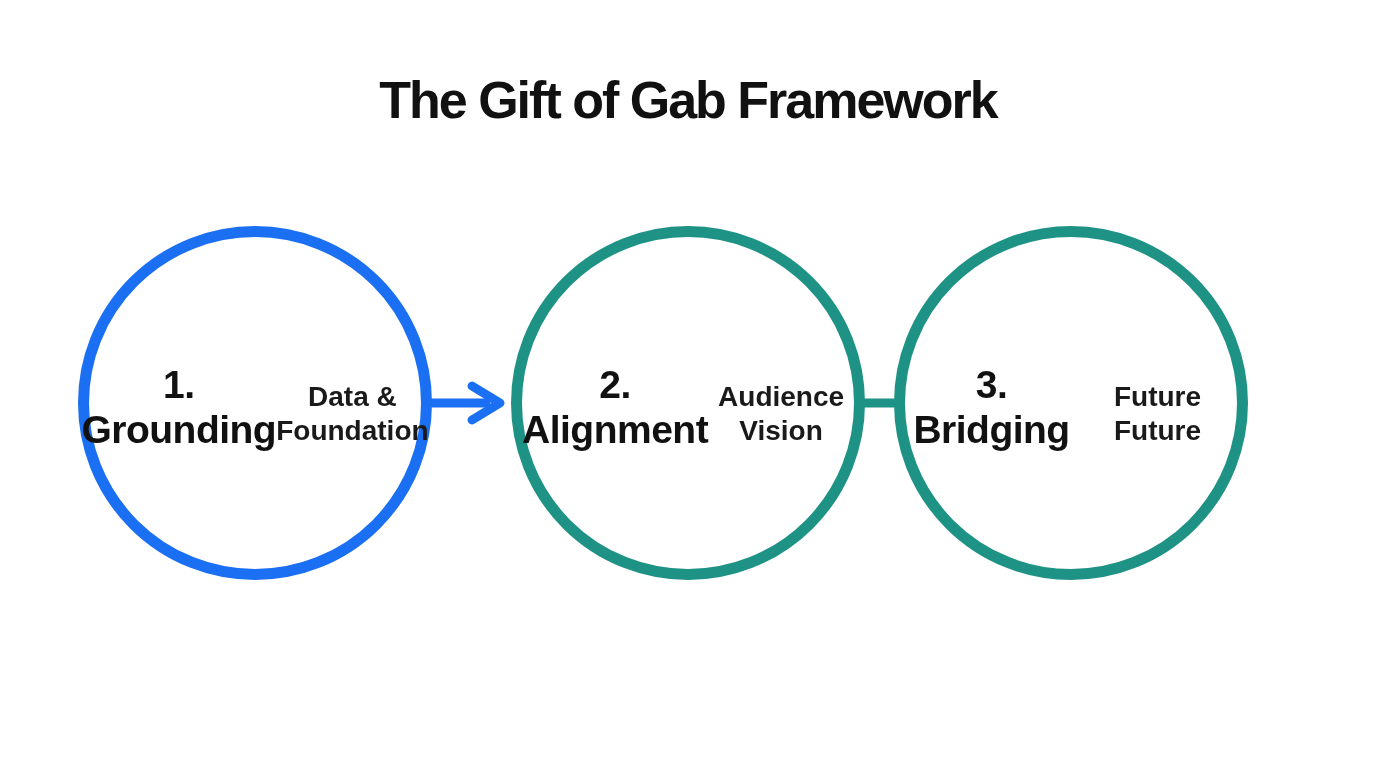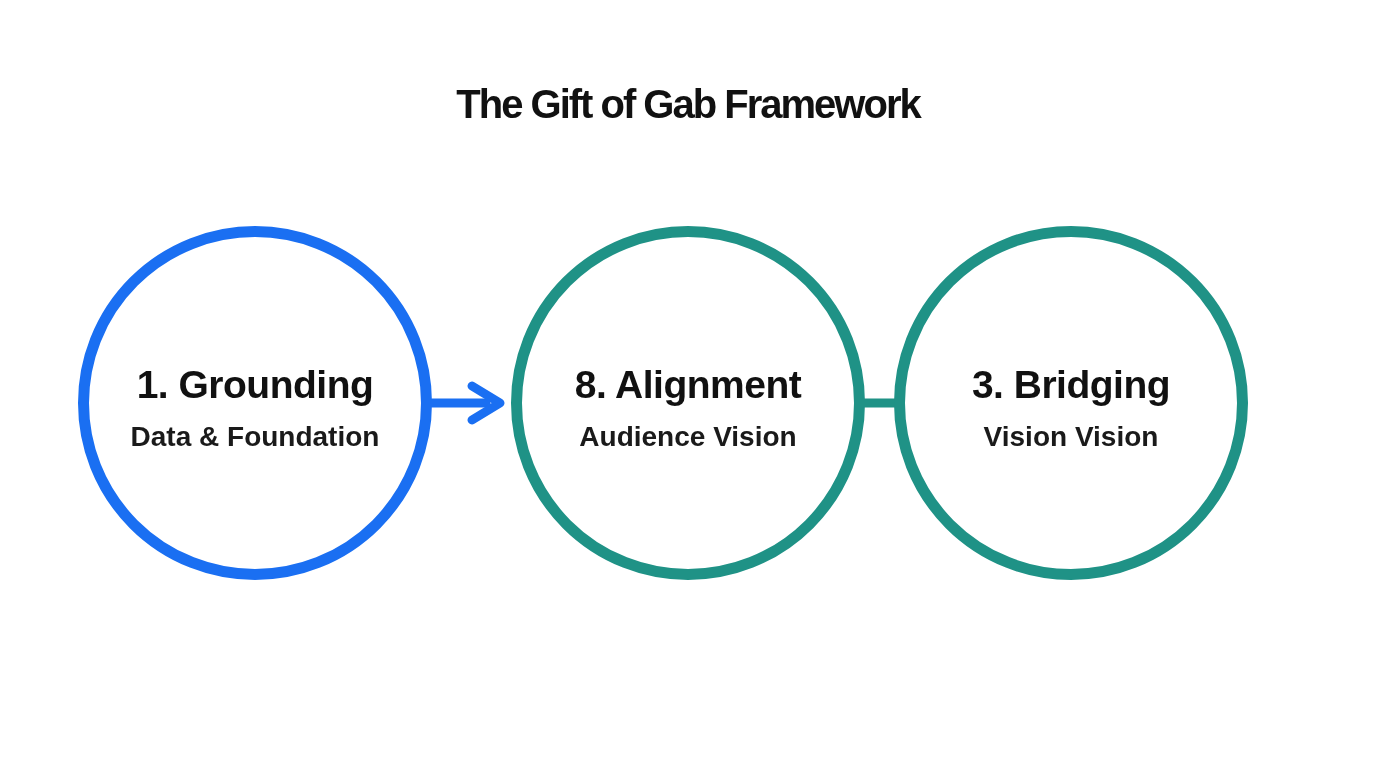--- a/index.html
+++ b/index.html
@@ -11,39 +11,39 @@
     font-family: "Liberation Sans", sans-serif;
   }
   .slide {
     position: relative;
     width: 1376px;
     height: 768px;
     background: #ffffff;
   }
   .slide-title {
     position: absolute;
-    top: 82px;
+    top: 70px;
     left: 0;
     width: 100%;
     text-align: center;
-    font-size: 40px;
+    font-size: 52px;
     font-weight: 700;
     letter-spacing: -2px;
     color: #111111;
   }
   .step-circle {
     position: absolute;
     top: 226px;
     width: 354px;
     height: 354px;
     border-radius: 50%;
     border: 11px solid #1f9286;
     background: #ffffff;
     display: flex;
-    flex-direction: column;
+    flex-direction: row;
     align-items: center;
     justify-content: center;
     padding-top: 10px;
     text-align: center;
   }
   .step-circle.accent-blue { border-color: #1a6ff2; }
   .step-circle.accent-teal { border-color: #1f9286; }
   .circle-1 { left: 78px; }
   .circle-2 { left: 511px; }
   .circle-3 { left: 894px; }
@@ -81,27 +81,27 @@
     <div class="step-heading">1. Grounding</div>
     <div class="step-subtitle">Data &amp; Foundation</div>
   </div>
 
   <svg class="connector-arrow arrow-1" viewBox="0 0 80 48">
     <path d="M2 24 H56" fill="none" stroke-width="9" stroke-linecap="round" stroke="#1a6ff2"></path>
     <path d="M42 7 L70 24 L42 41" fill="none" stroke-width="9" stroke-linecap="round" stroke-linejoin="round" stroke="#1a6ff2"></path>
   </svg>
 
   <div class="step-circle circle-2 accent-teal">
-    <div class="step-heading">8. Alignment</div>
+    <div class="step-heading">2. Alignment</div>
     <div class="step-subtitle">Audience Vision</div>
   </div>
 
   <svg class="connector-arrow arrow-2" viewBox="0 0 80 48">
     <path d="M2 24 H56" fill="none" stroke-width="9" stroke-linecap="round" stroke="#1f9286"></path>
     <path d="M42 7 L70 24 L42 41" fill="none" stroke-width="9" stroke-linecap="round" stroke-linejoin="round" stroke="#1f9286"></path>
   </svg>
 
   <div class="step-circle circle-3 accent-teal">
     <div class="step-heading">3. Bridging</div>
-    <div class="step-subtitle">Vision Vision</div>
+    <div class="step-subtitle">Future Future</div>
   </div>
 
 </div>
 
 </body></html>

